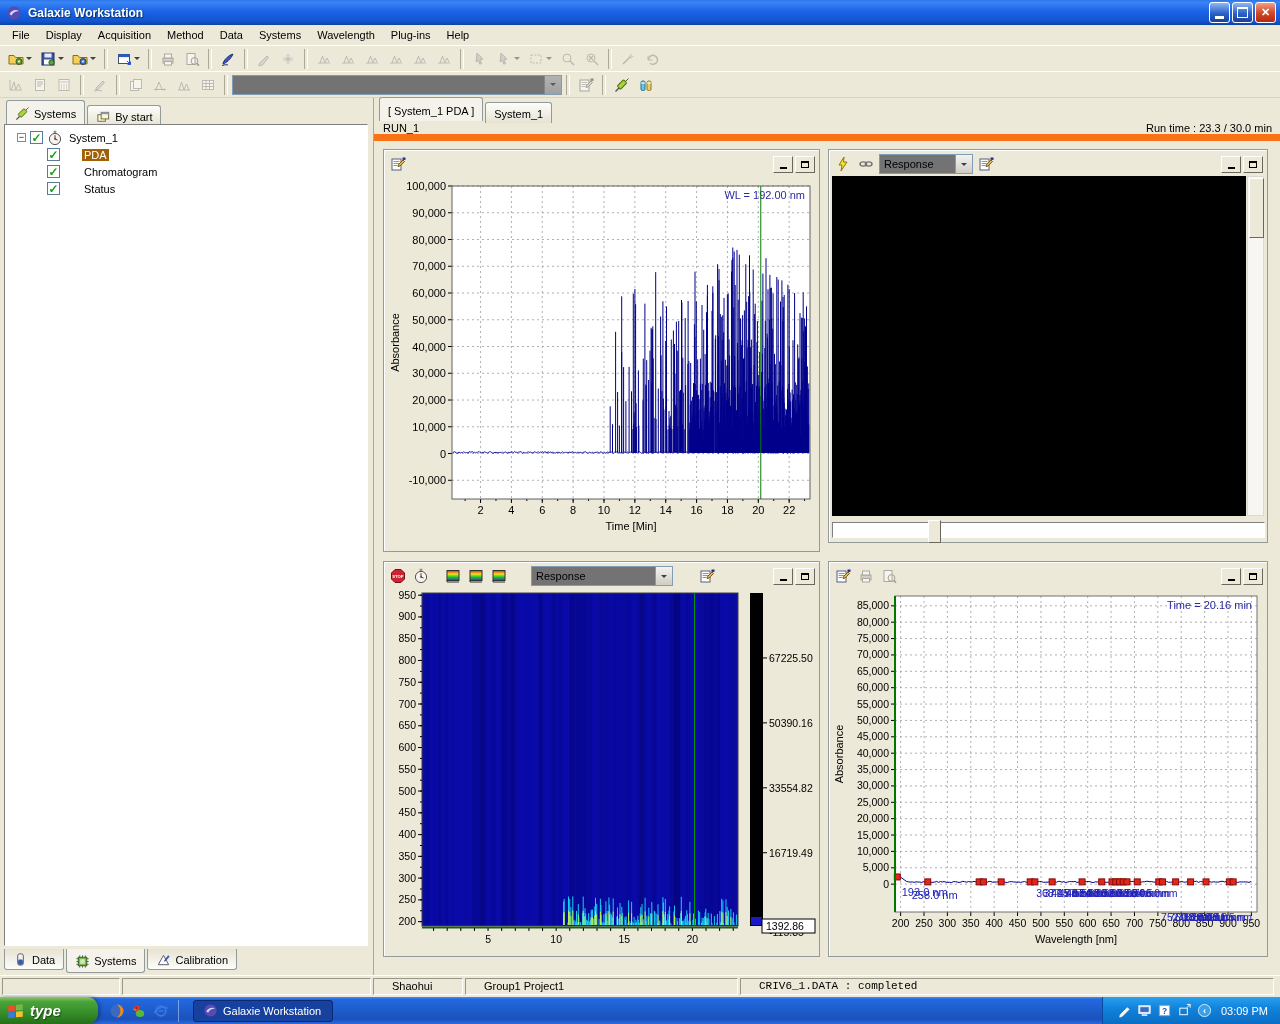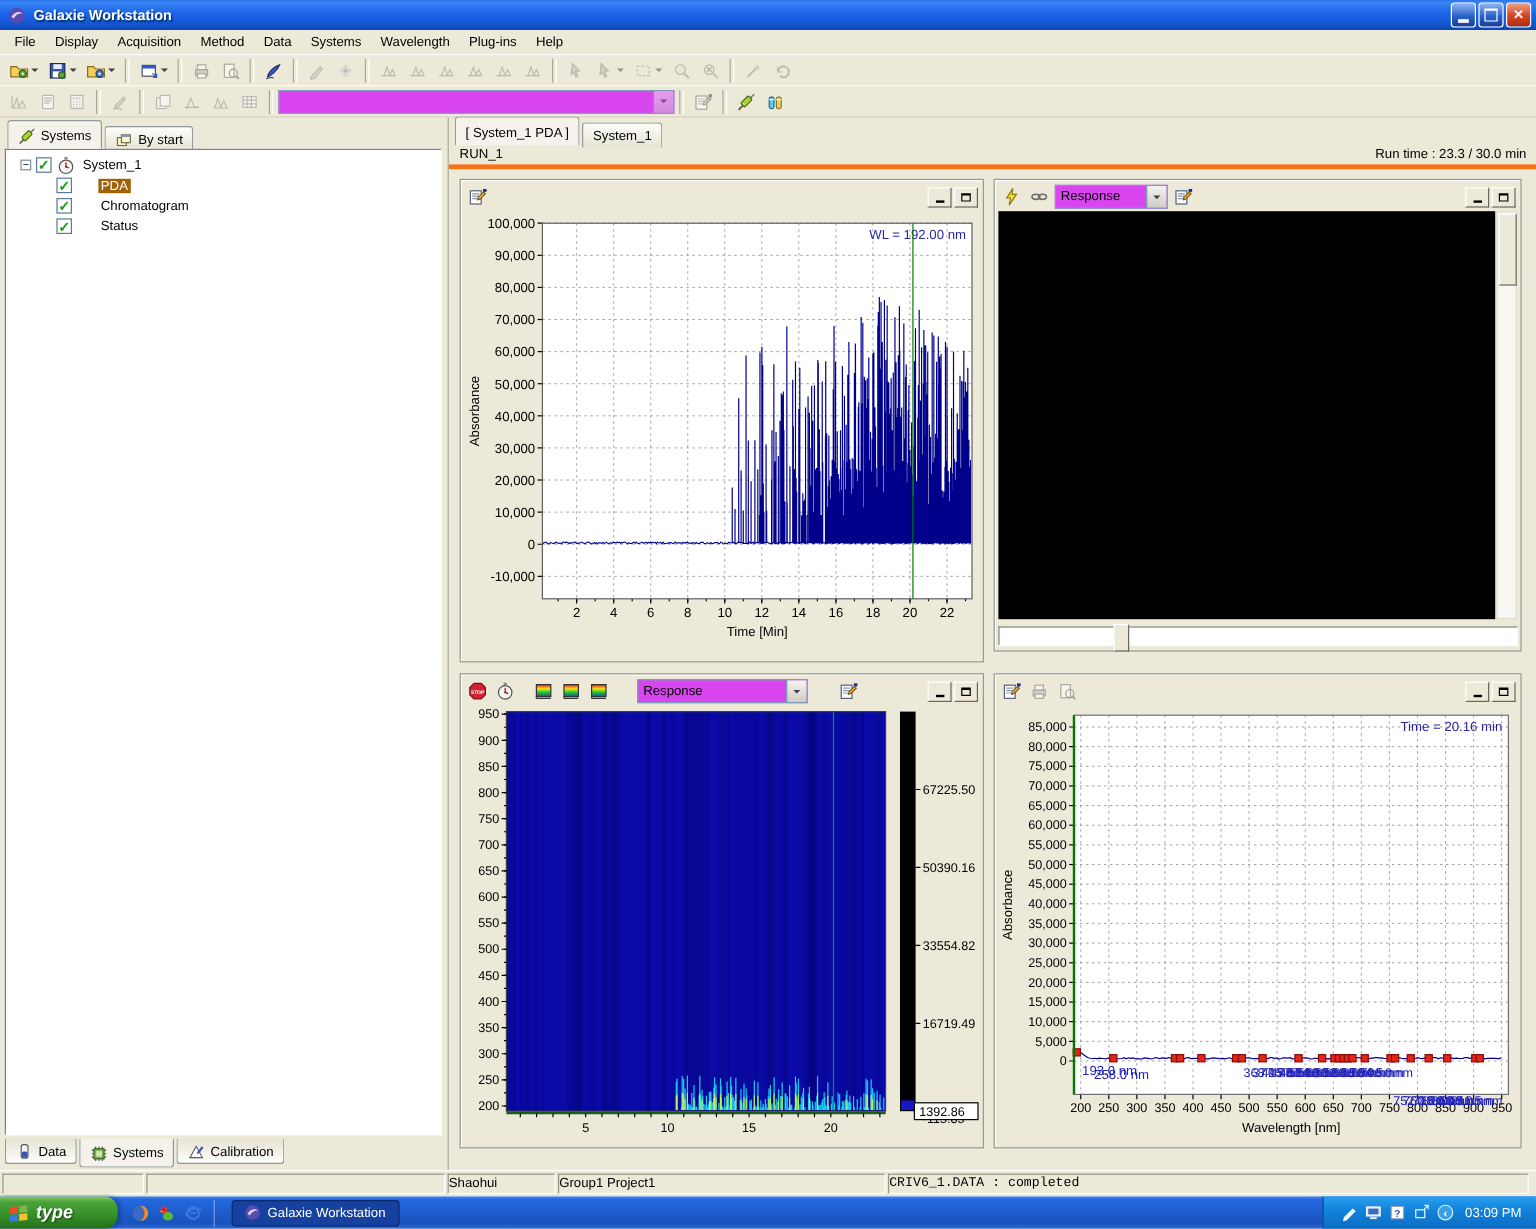--- a/index.html
+++ b/index.html
@@ -21,21 +21,21 @@
     padding-left:4px;box-sizing:border-box;background:#ece9d8;border-bottom:1px solid #fff}
   .menu-item{padding:2px 8px}
   .tb{position:absolute;left:0;width:1280px;height:26px;display:flex;align-items:center;padding-left:4px;box-sizing:border-box;background:#ece9d8}
   #toolbar1{top:46px;border-bottom:1px solid #fff}
   #toolbar2{top:72px;border-bottom:1px solid #d8d4c4}
   .sep{width:2px;height:20px;border-left:1px solid #aca899;border-right:1px solid #fff;margin:0 4px}
   .tbtn{height:22px;display:flex;align-items:center;padding:0 3px;border:1px solid transparent}
   .tbtn svg{width:16px;height:16px}
   .caret{width:0;height:0;border-left:3px solid transparent;border-right:3px solid transparent;border-top:3px solid #404040;margin-left:2px}
   .dis{filter:grayscale(1) opacity(0.5)}
-  .combo{height:20px;background:#d946ef;border:1px solid #7f9db9;display:inline-flex;align-items:center;box-sizing:border-box}
+  .combo{height:20px;background:#737373;border:1px solid #7f9db9;display:inline-flex;align-items:center;box-sizing:border-box}
   .combo .val{flex:1;padding:0 4px;overflow:hidden;white-space:nowrap}
   .combo .drop{width:16px;height:100%;background:linear-gradient(180deg,#f4f3f0,#cfcdc4);border-left:1px solid #7f9db9;display:flex;align-items:center;justify-content:center}
   .combo .drop .caret{margin:0}
   
   #content{position:absolute;left:0;top:98px;width:1280px;height:877px}
   #leftcol{position:absolute;left:0;top:0;width:373px;height:877px}
   #left-tabs{position:absolute;left:6px;top:3px;height:23px;display:flex;align-items:flex-end}
   .tab{height:18px;padding:2px 8px 0;border:1px solid #919b9c;border-bottom:none;border-radius:3px 3px 0 0;
     background:linear-gradient(#fdfdfb,#e6e3d2);display:inline-flex;align-items:center;gap:4px;margin-right:2px;position:relative;top:2px}
   .tab.active{height:21px;top:0;background:#f4f2ea;z-index:2}
@@ -50,21 +50,21 @@
   .tlabel.sel{background:#a16207;color:#fff}
   #bottom-tabs{position:absolute;left:4px;top:851px;height:25px;display:flex;align-items:flex-start}
   .btab{height:19px;padding:1px 8px 0;border:1px solid #919b9c;border-top:none;border-radius:0 0 3px 3px;
     background:linear-gradient(#e6e3d2,#fdfdfb);display:inline-flex;align-items:center;gap:4px;margin-right:2px;position:relative}
   .btab.active{height:22px;background:#f4f2ea;z-index:2}
   .btab svg{width:15px;height:15px}
   
   #workspace{position:absolute;left:373px;top:0;width:907px;height:877px;border-left:1px solid #aca899}
   #ws-tabs{position:absolute;left:5px;top:1px;display:flex;align-items:flex-end;height:22px}
   #run-row{position:absolute;left:0;top:23px;width:907px;height:20px;display:flex;align-items:center;
-    padding:0 9px;box-sizing:border-box;border-bottom:4px solid #f97316}
+    padding:0 9px;box-sizing:border-box;border-bottom:7px solid #f97316}
   #runtime{margin-left:auto}
   .panel{position:absolute;background:#ece9d8;border:1px solid #919b9c;box-shadow:inset 1px 1px 0 #fff;box-sizing:border-box}
   .phead{height:26px;display:flex;align-items:center;gap:3px;padding:2px 4px 0 4px;box-sizing:border-box}
   .hicon{width:20px;height:20px;display:flex;align-items:center;justify-content:center}
   .hicon svg{width:16px;height:16px}
   .pbtns{margin-left:auto;display:flex;gap:2px}
   .pbtn{width:18px;height:15px;background:#ece9d8;border:1px solid;border-color:#fff #6a675c #6a675c #fff;
     display:flex;align-items:center;justify-content:center}
   .pgmin{display:block;width:7px;height:2px;background:#000;margin-top:8px}
   .pgmax{display:block;width:8px;height:7px;border:1px solid #000;border-top-width:2px;box-sizing:border-box}
@@ -74,21 +74,21 @@
   #p-spec{left:454px;top:463px;width:440px;height:396px}
   .pbody{position:absolute;left:2px;top:26px}
   #videoBlack{position:absolute;left:3px;top:26px;width:414px;height:340px;background:#000}
   #vscroll{position:absolute;right:3px;top:26px;width:17px;height:340px;background:#f7f6f3;border:1px solid #dedace;box-sizing:border-box}
   #vthumb{width:13px;height:58px;margin:1px;background:#ece9d8;border:1px solid;border-color:#fff #6a675c #6a675c #fff}
   #hslider{position:absolute;left:3px;top:372px;width:433px;height:16px;background:#fff;
     border:1px solid;border-color:#808080 #fff #fff #808080;box-sizing:border-box}
   #hthumb{position:absolute;left:22%;top:-3px;width:11px;height:21px;background:#ece9d8;border:1px solid;border-color:#fff #6a675c #6a675c #fff}
   
   #statusbar{position:absolute;left:0;top:975px;width:1280px;height:22px;background:#ece9d8;display:flex;align-items:center;padding:2px 2px 2px 2px;box-sizing:border-box;border-top:1px solid #fff}
-  .scell{height:17px;border:1px solid;border-color:#9a9687 #fff #fff #9a9687;margin-right:2px;padding:1px 0;
+  .scell{height:17px;border:1px solid;border-color:#9a9687 #fff #fff #9a9687;margin-right:2px;padding:1px 18px;
     box-sizing:border-box;white-space:nowrap;overflow:hidden}
   #taskbar{position:absolute;left:0;top:997px;width:1280px;height:27px;
     background:linear-gradient(180deg,#4a8af5 0%,#2368e0 9%,#1f5fd0 40%,#1a52bc 82%,#2a6ae0 100%);display:flex;align-items:center}
   #startbtn{width:98px;height:27px;border-radius:0 11px 11px 0;
     background:linear-gradient(180deg,#8cc86a 0%,#4aa239 18%,#37912a 55%,#256f18 100%);
     display:flex;align-items:center;gap:5px;padding-left:7px;box-sizing:border-box;
     color:#fff;font-weight:bold;font-style:italic;font-size:15px;text-shadow:1px 1px 1px #1a4a10;box-shadow:2px 0 4px rgba(0,20,60,.4)}
   #startbtn svg{width:18px;height:18px}
   .ql{width:22px;height:22px;display:flex;align-items:center;justify-content:center}
   .ql svg{width:16px;height:16px}

